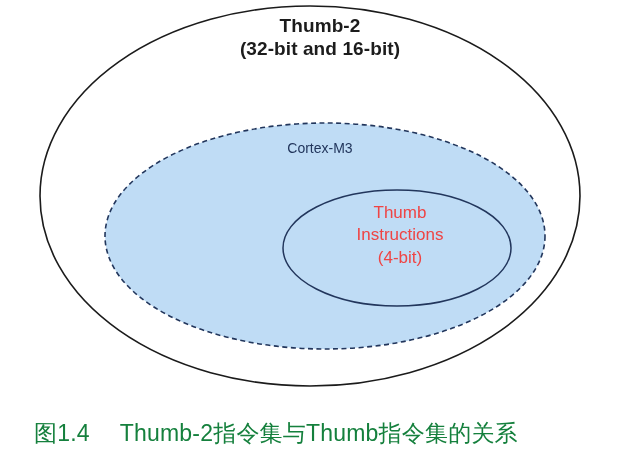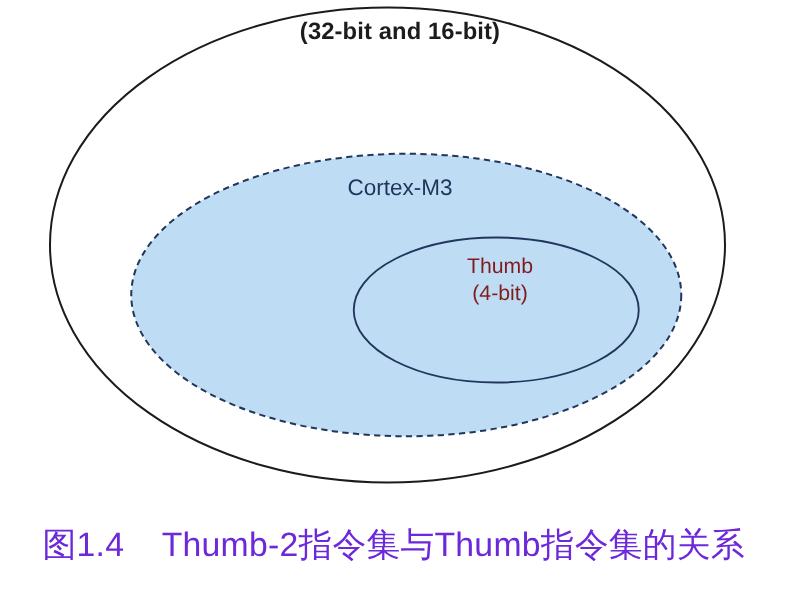--- a/index.html
+++ b/index.html
@@ -54,51 +54,51 @@
     color: #1c1c1c;
     letter-spacing: 0.1px;
   }
   #outer-label .lbl-line { display: block; }
 
   
   #middle-label {
     left: 205px;
     top: 140px;
     width: 230px;
-    font-size: 18px;
+    font-size: 14px;
     font-weight: 400;
     color: #22365c;
   }
 
   
   #inner-label {
     left: 315px;
     top: 202px;
     width: 170px;
     font-size: 17px;
     font-weight: 400;
-    color: #7f1d1d;
+    color: #ef4444;
     line-height: 1.32;
   }
   #inner-label .lbl-line { display: block; }
 
   
   #caption-row {
     position: absolute;
     left: 0;
     top: 412px;
     width: 638px;
     height: 60px;
   }
   #caption-text {
     position: absolute;
     left: 34px;
     top: 6px;
-    font-size: 27px;
-    color: #6d28d9;
+    font-size: 23px;
+    color: #15803d;
     font-family: "Liberation Sans", "DejaVu Sans", sans-serif;
     white-space: nowrap;
     letter-spacing: 0.2px;
   }
   #caption-number { margin-right: 30px; }
 </style>
 </head>
 <body>
 
 <div id="figure-root">
@@ -107,29 +107,31 @@
     <svg id="venn-svg" viewBox="0 0 638 400" xmlns="http://www.w3.org/2000/svg">
 
       <ellipse cx="310" cy="196" rx="270" ry="190" fill="#ffffff" stroke="#1b1b1b" stroke-width="1.6"></ellipse>
 
       <ellipse cx="325" cy="236" rx="220" ry="113" fill="#bfdcf5" stroke="#22365c" stroke-width="1.6" stroke-dasharray="5 3.5"></ellipse>
 
       <ellipse cx="397" cy="248" rx="114" ry="58" fill="#bfdcf5" stroke="#22365c" stroke-width="1.5"></ellipse>
     </svg>
 
     <div class="ellipse-label" id="outer-label">
+      <span class="lbl-line">Thumb-2</span>
       <span class="lbl-line">(32-bit and 16-bit)</span>
     </div>
 
     <div class="ellipse-label" id="middle-label">
       <span class="lbl-line">Cortex-M3</span>
     </div>
 
     <div class="ellipse-label" id="inner-label">
       <span class="lbl-line">Thumb</span>
+      <span class="lbl-line">Instructions</span>
       <span class="lbl-line">(4-bit)</span>
     </div>
   </div>
 
   <div id="caption-row">
     <div id="caption-text">
       <span id="caption-number">图1.4</span><span id="caption-body">Thumb-2指令集与Thumb指令集的关系</span>
     </div>
 
   </div>

